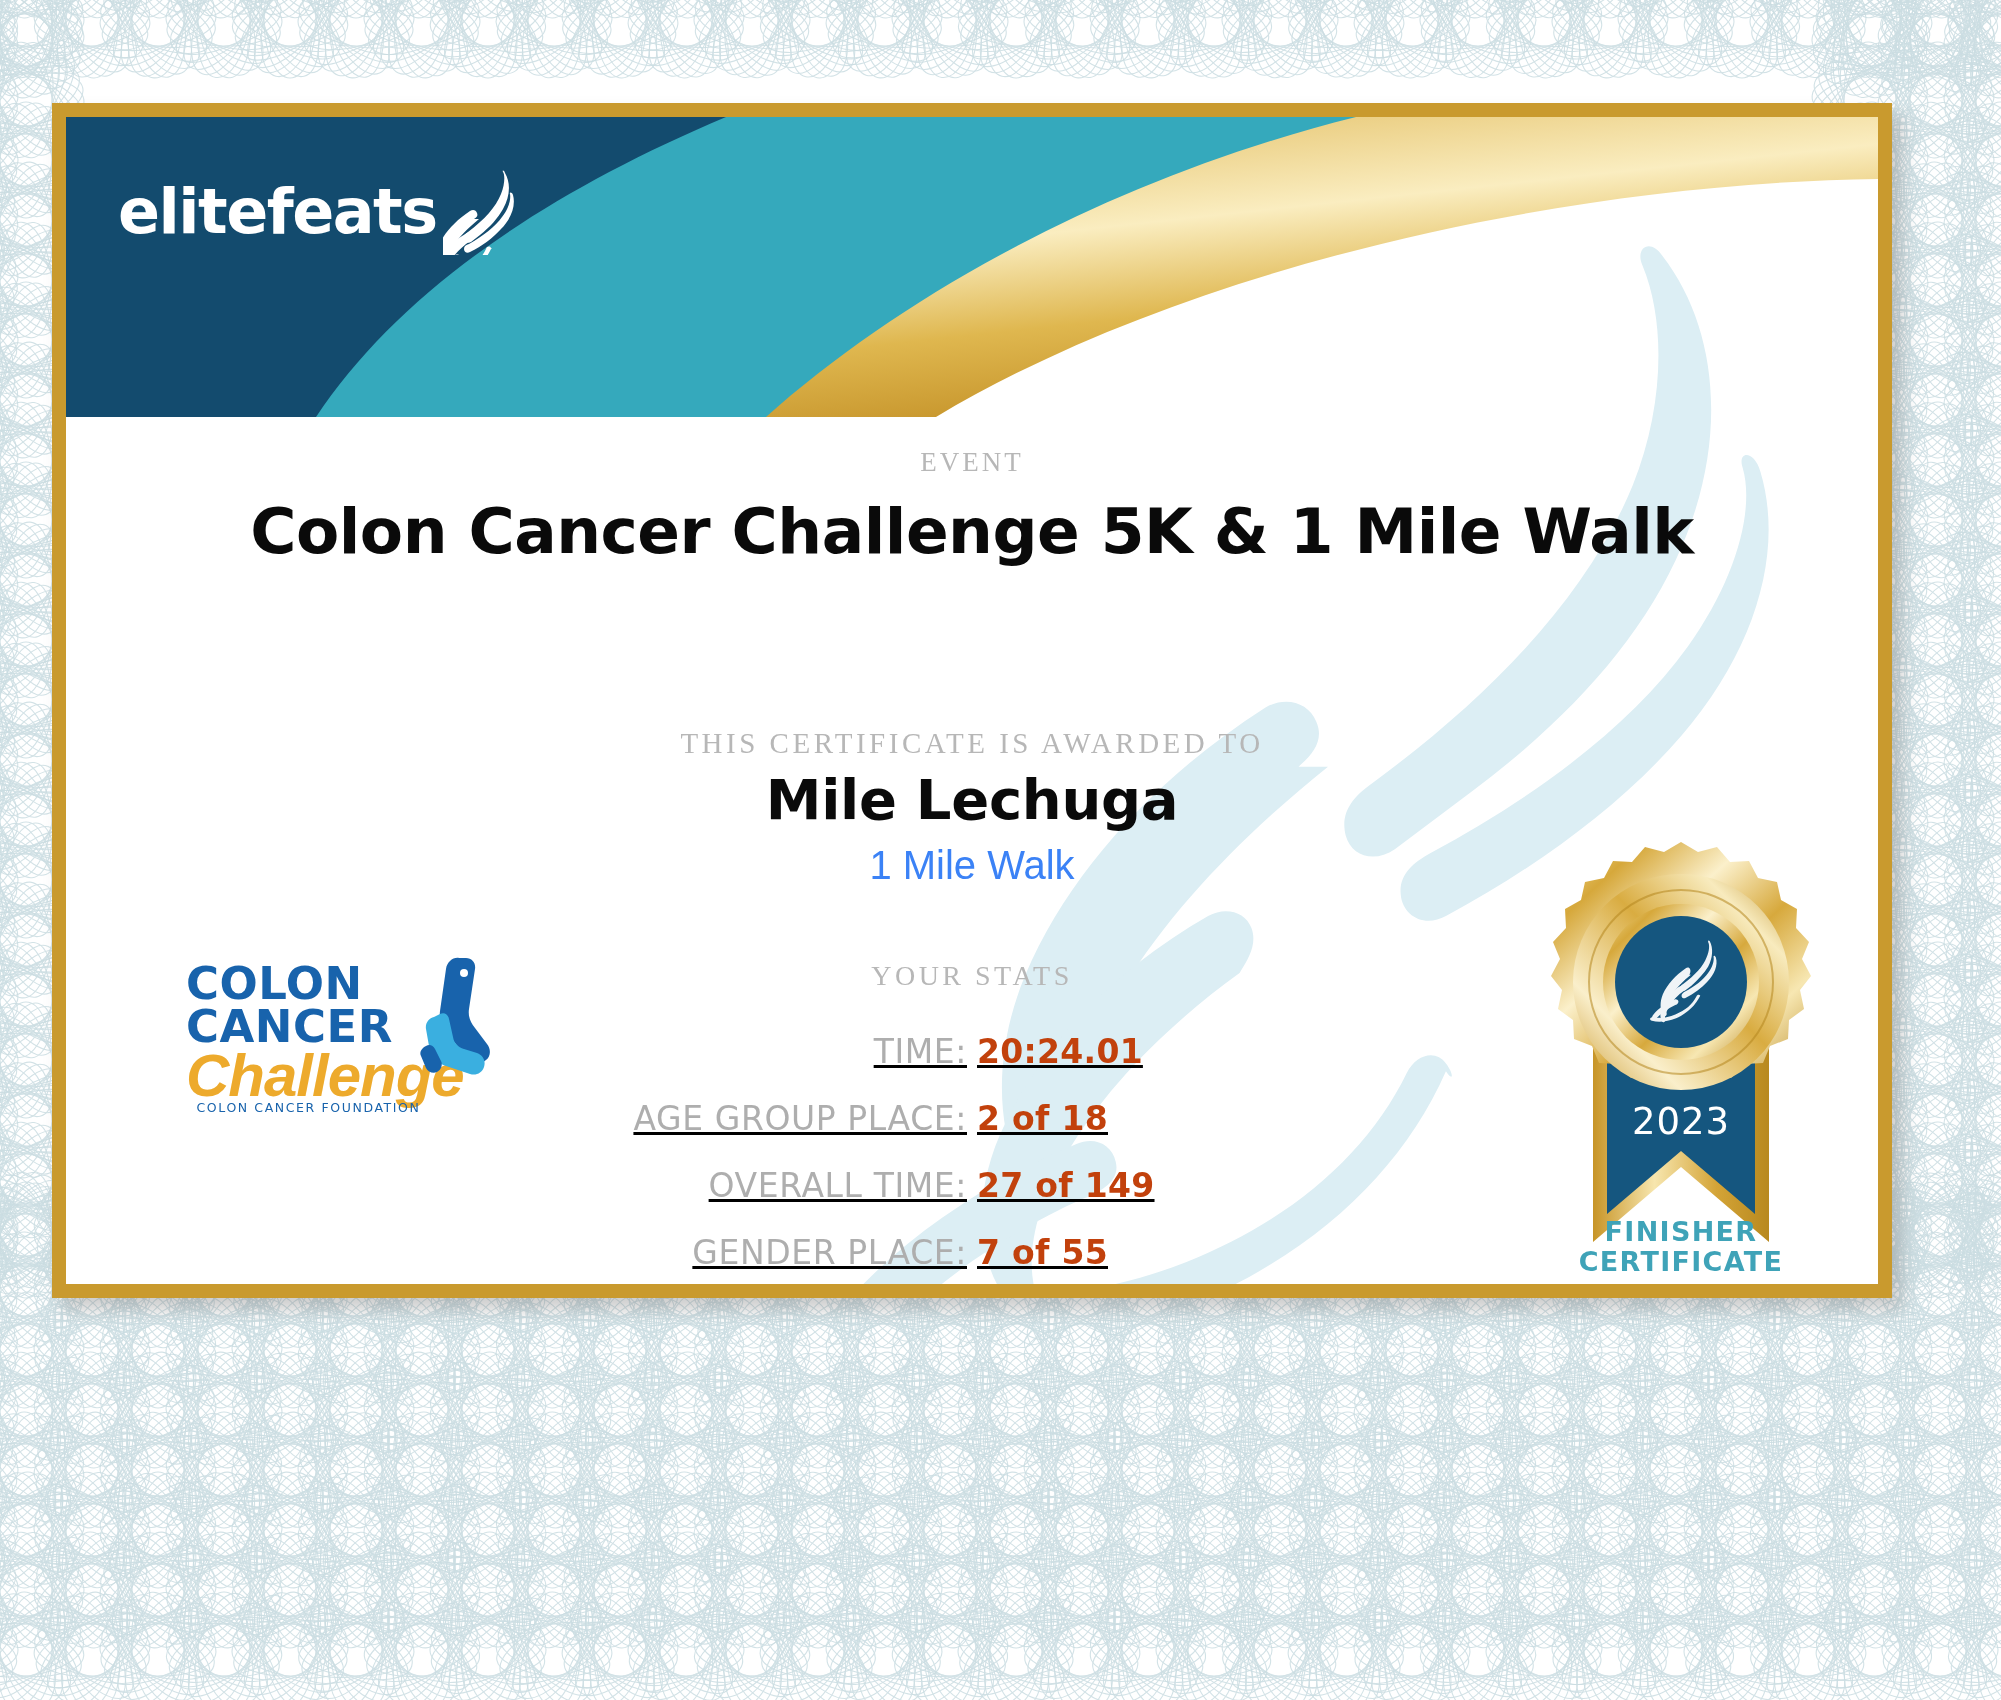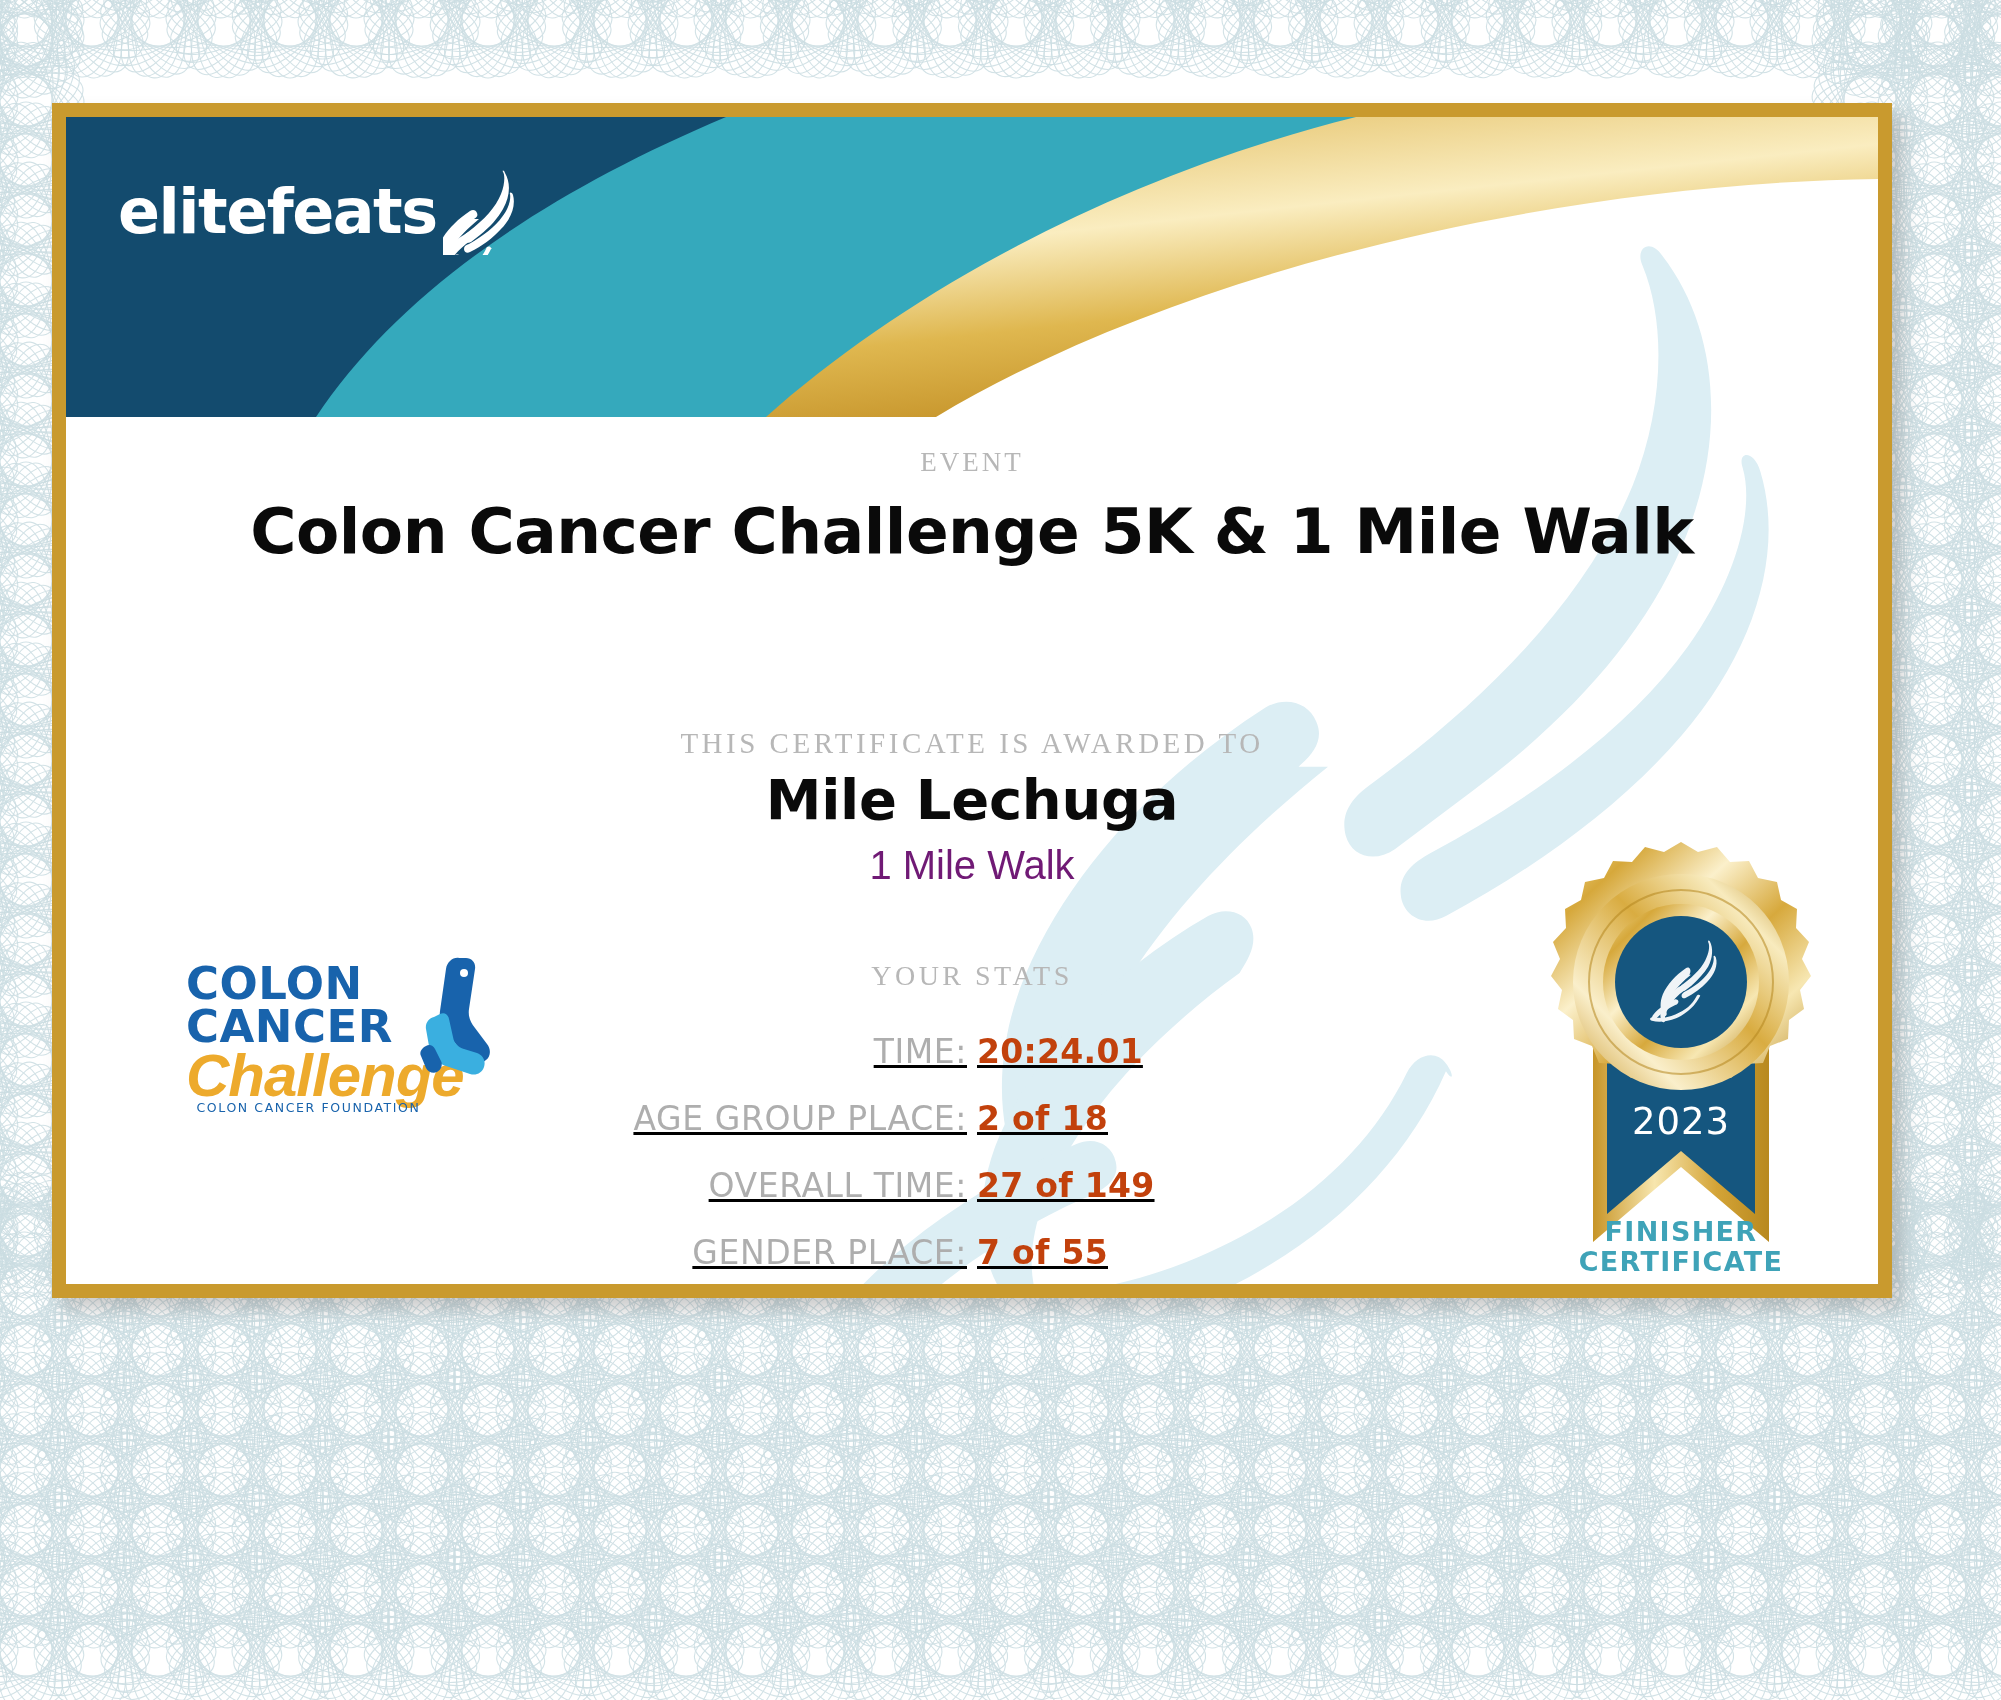--- a/index.html
+++ b/index.html
@@ -116,21 +116,21 @@
     font-size: 56px;
     font-weight: 700;
     color: #0a0a0a;
     letter-spacing: -0.3px;
   }
   #recipient-event {
     top: 726px;
     font-family: "Liberation Sans", sans-serif;
     font-size: 40px;
     font-weight: 400;
-    color: #701a75;
+    color: #3b82f6;
   }
   #stats-label { top: 843px; font-size: 28px; letter-spacing: 3.5px; }
 
   
   #stats {
     position: absolute;
     left: 0;
     top: 915px;
     width: 100%;
   }

